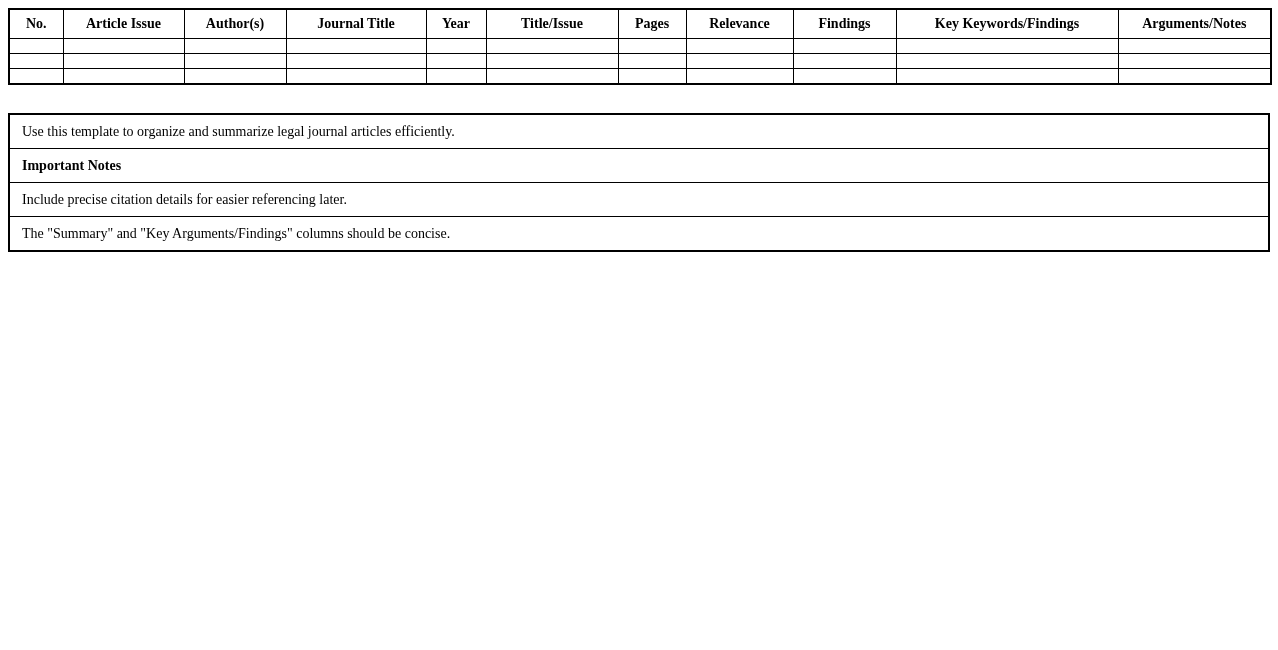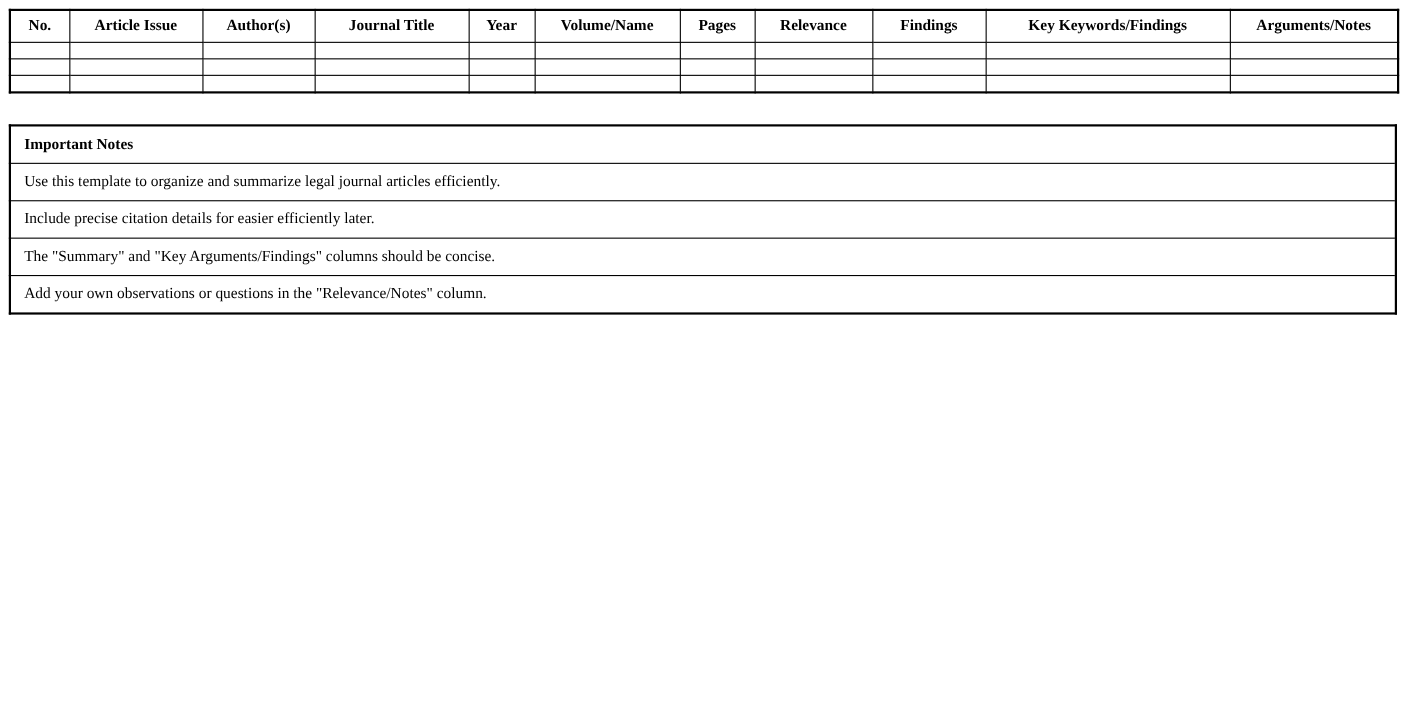--- a/index.html
+++ b/index.html
@@ -85,21 +85,21 @@
       <col style="width:222px">
       <col style="width:153px">
     </colgroup>
     <tbody>
       <tr>
         <th>No.</th>
         <th>Article Issue</th>
         <th>Author(s)</th>
         <th>Journal Title</th>
         <th>Year</th>
-        <th>Volume/Name</th>
+        <th>Title/Issue</th>
         <th>Pages</th>
         <th>Relevance</th>
         <th>Findings</th>
         <th>Key Keywords/Findings</th>
         <th>Arguments/Notes</th>
       </tr>
       <tr>
         <td></td>
         <td></td>
         <td></td>
@@ -137,30 +137,27 @@
         <td></td>
         <td></td>
         <td></td>
       </tr>
     </tbody>
   </table>
 
   <table class="notes-table">
     <tbody>
       <tr>
+        <td>Use this template to organize and summarize legal journal articles efficiently.</td>
+      </tr>
+      <tr>
         <td class="notes-title">Important Notes</td>
       </tr>
       <tr>
-        <td>Use this template to organize and summarize legal journal articles efficiently.</td>
-      </tr>
-      <tr>
-        <td>Include precise citation details for easier efficiently later.</td>
+        <td>Include precise citation details for easier referencing later.</td>
       </tr>
       <tr>
         <td>The "Summary" and "Key Arguments/Findings" columns should be concise.</td>
-      </tr>
-      <tr>
-        <td>Add your own observations or questions in the "Relevance/Notes" column.</td>
       </tr>
     </tbody>
   </table>
 
 </div>
 
 </body></html>

